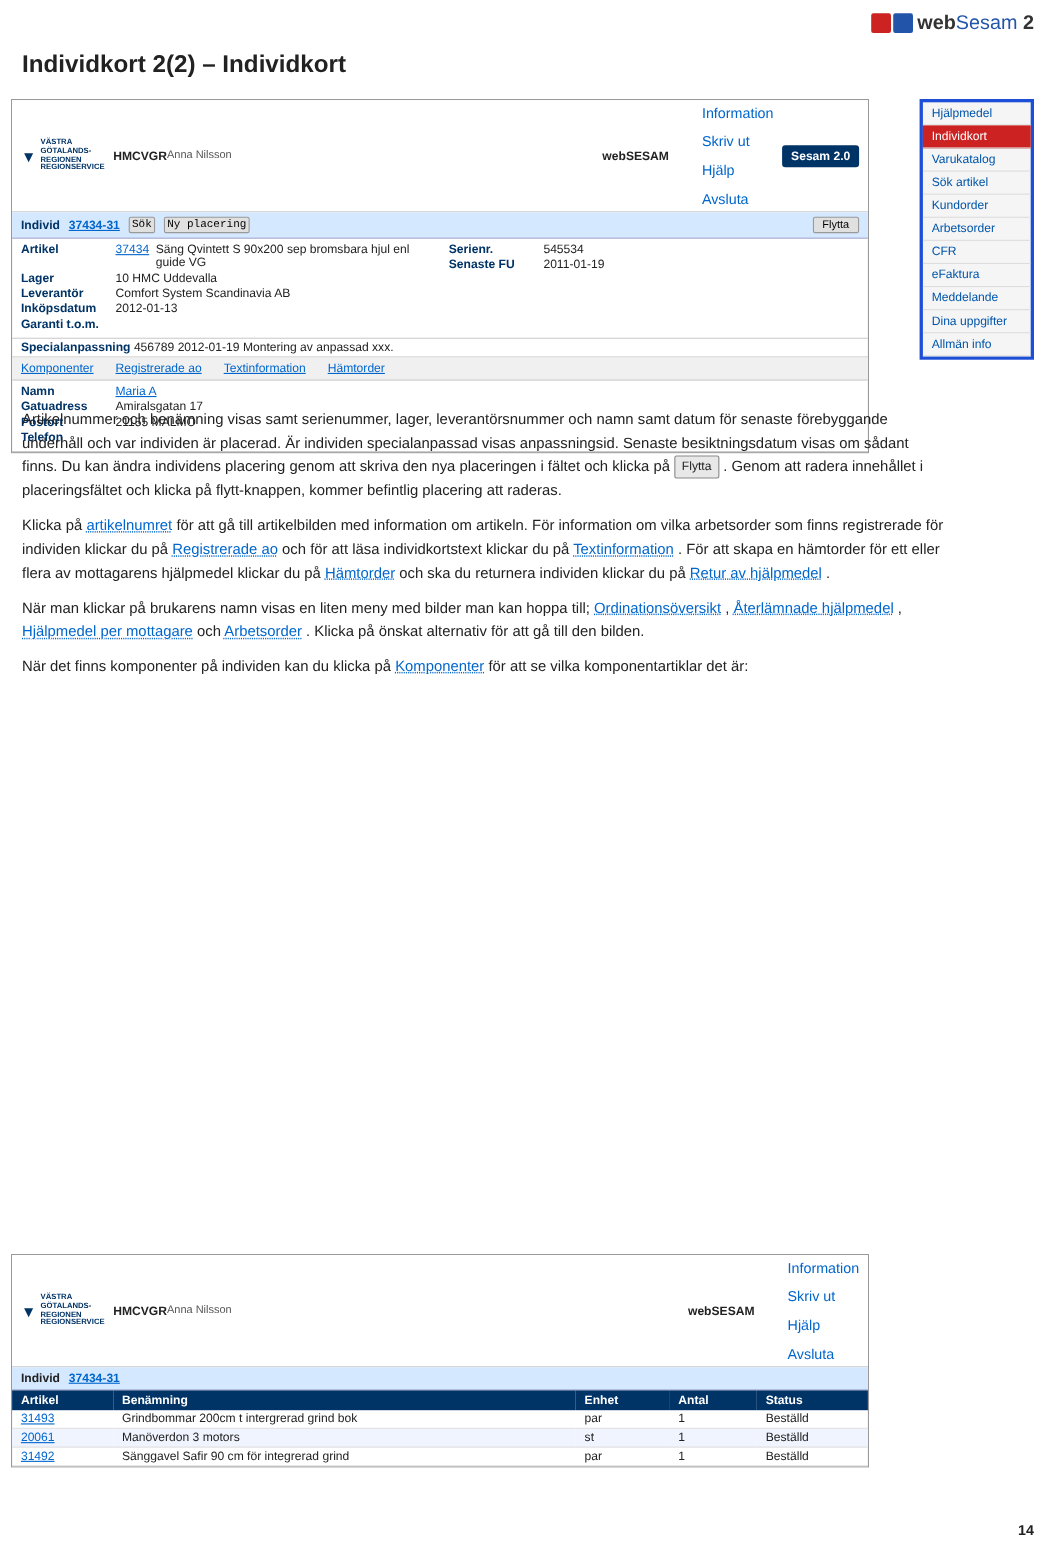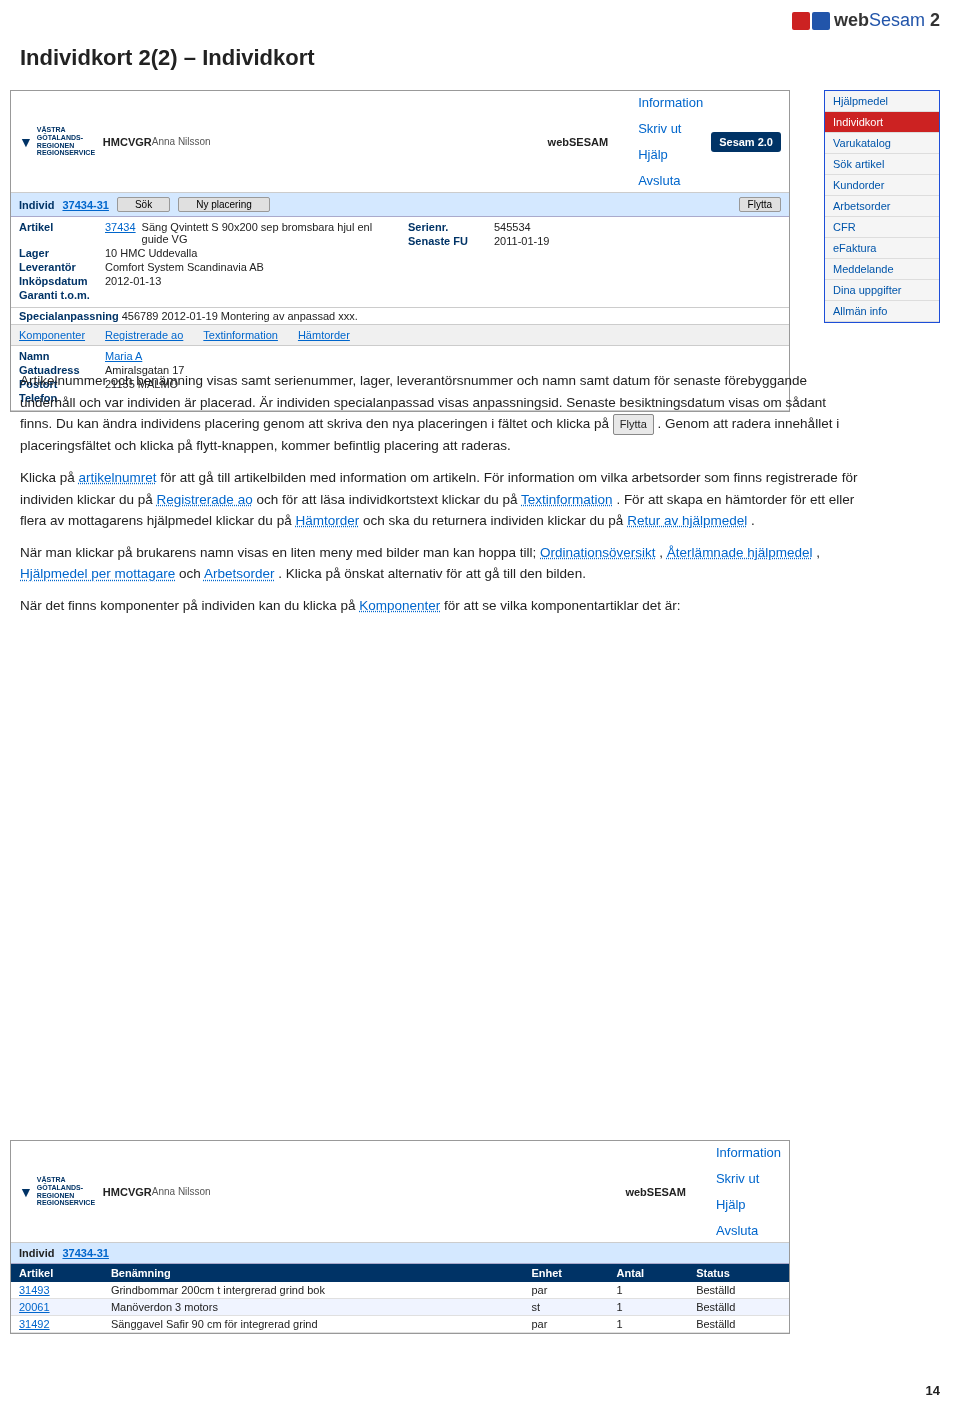--- a/index.html
+++ b/index.html
@@ -140,22 +140,22 @@
       padding: 4px 8px;
       border-radius: 3px;
       margin-left: 8px;
     }
 
     
     .sidebar {
       position: absolute;
       top: 90px;
       right: 20px;
-      width: 116px;
-      border: 1px solid #1d4ed8;
+      width: 104px;
+      border: 3px solid #1d4ed8;
       background: #f5f5f5;
     }
     .sidebar-item {
       padding: 4px 8px;
       font-size: 11px;
       border-bottom: 1px solid #ddd;
       cursor: pointer;
       color: #0055aa;
     }
     .sidebar-item.active {
@@ -180,23 +180,24 @@
     }
     .individ-id {
       color: #0066cc;
       text-decoration: underline;
       cursor: pointer;
     }
     .btn-small {
       background: #e0e0e0;
       border: 1px solid #999;
       font-size: 10px;
-      padding: 1px 17px;
+      padding: 1px 2px;
       cursor: pointer;
       border-radius: 2px;
+      font-family: Liberation Mono, monospace;
     }
     .btn-flytta {
       background: #e0e0e0;
       border: 1px solid #999;
       font-size: 10px;
       padding: 1px 8px;
       cursor: pointer;
       border-radius: 2px;
       margin-left: auto;
     }

